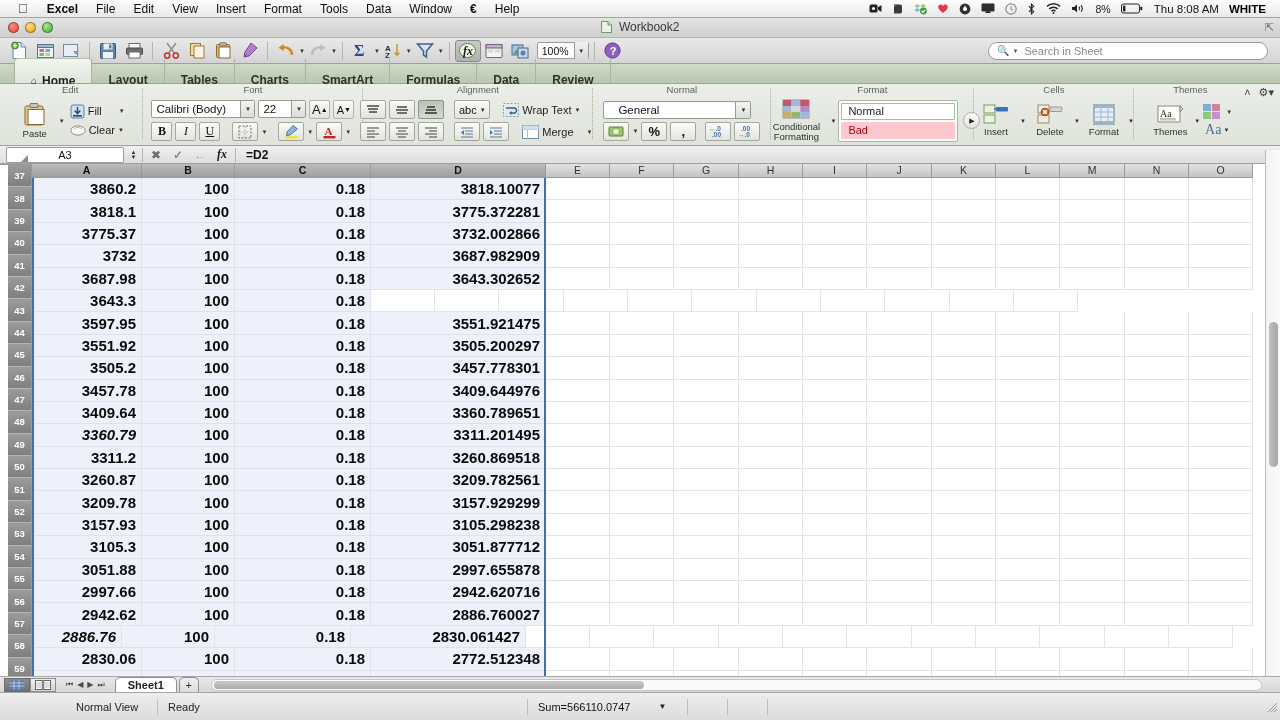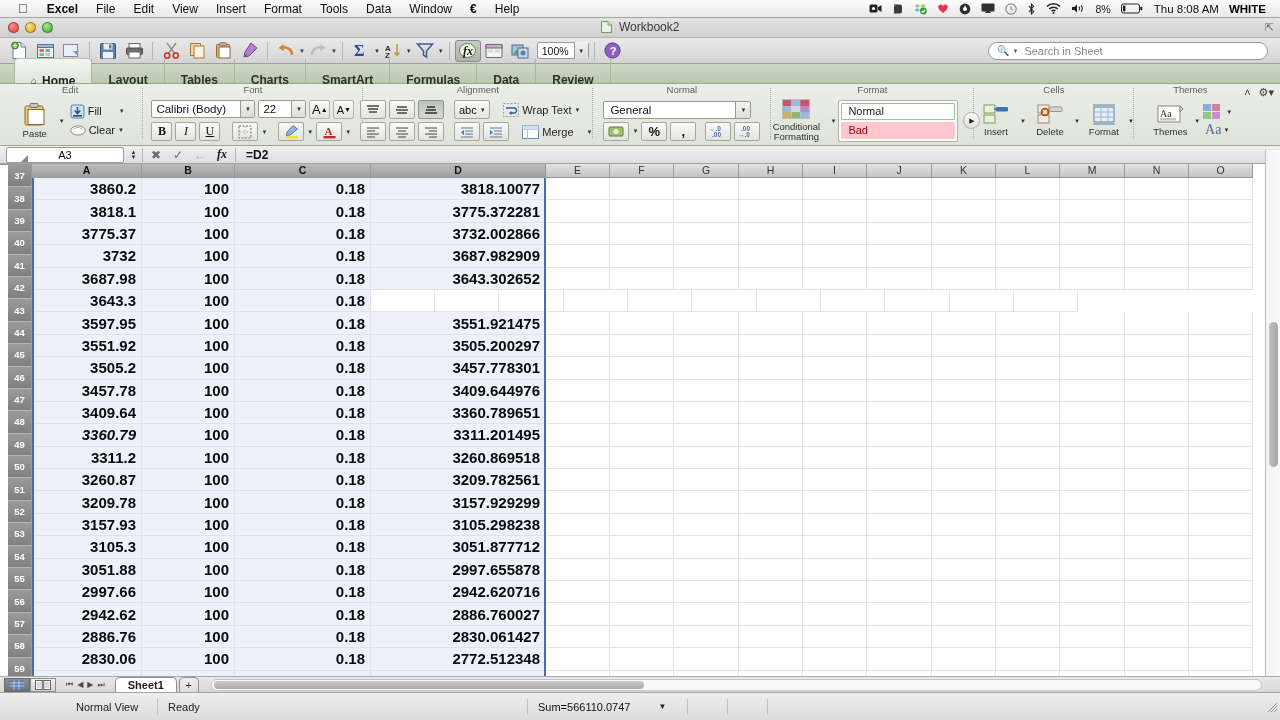--- a/index.html
+++ b/index.html
@@ -129,21 +129,21 @@
     width:21px; height:19px; border:1px solid #a3a89d; border-radius:2px;
     background:linear-gradient(#fbfbfa,#e2e3de);
     display:flex; align-items:center; justify-content:center; font-size:12px; color:#111;
   }
   .sqbtn.wide { width:26px; }
   .sqbtn.flat { border-color:#b2b7ac; }
   .sqbtn.pressed { background:linear-gradient(#bcc2b7,#d6dad1); border-color:#8e948a; }
 
   .numfmt {
     width:148px; height:18px; border:1px solid #959b90; background:#fff; border-radius:2px;
-    display:flex; align-items:center; font-size:11.5px; color:#111; padding-left:6px;gap:48px;
+    display:flex; align-items:center; font-size:11.5px; color:#111; padding-left:14px;gap:48px;
   }
   .numfmt .arr {
     margin-left:auto; width:15px; height:100%; background:linear-gradient(#f4f4f2,#dcdcd8);
     border-left:1px solid #959b90; display:flex; align-items:center; justify-content:center;
     font-size:6px; color:#333;
   }
   .stylebox {
     width:120px; border:1px solid #b0b5aa; background:#fdfdfc; border-radius:2px;
     padding:2px; display:flex; flex-direction:column; gap:2px;
   }
@@ -1252,21 +1252,21 @@
             <div class="cell empty" style="width: 64px;"></div>
             <div class="cell empty" style="width: 64px;"></div>
             <div class="cell empty" style="width: 65px;"></div>
             <div class="cell empty" style="width: 64px;"></div>
             <div class="cell empty" style="width: 64px;"></div>
             <div class="cell empty" style="width: 65px;"></div>
             <div class="cell empty" style="width: 64px;"></div>
             <div class="cell empty" style="width: 64px;"></div>
           </div>
           <div class="trow">
-            <div class="cell selbg" style="width: 110px;">2886.76</div>
+            <div class="cell selbg" style="width: 90px; font-style: italic;">2886.76</div>
             <div class="cell selbg" style="width: 93px;">100</div>
             <div class="cell selbg" style="width: 136px;">0.18</div>
             <div class="cell selbg" style="width: 175px;">2830.061427</div>
             <div class="cell empty" style="width: 64px;"></div>
             <div class="cell empty" style="width: 64px;"></div>
             <div class="cell empty" style="width: 65px;"></div>
             <div class="cell empty" style="width: 64px;"></div>
             <div class="cell empty" style="width: 64px;"></div>
             <div class="cell empty" style="width: 65px;"></div>
             <div class="cell empty" style="width: 64px;"></div>

